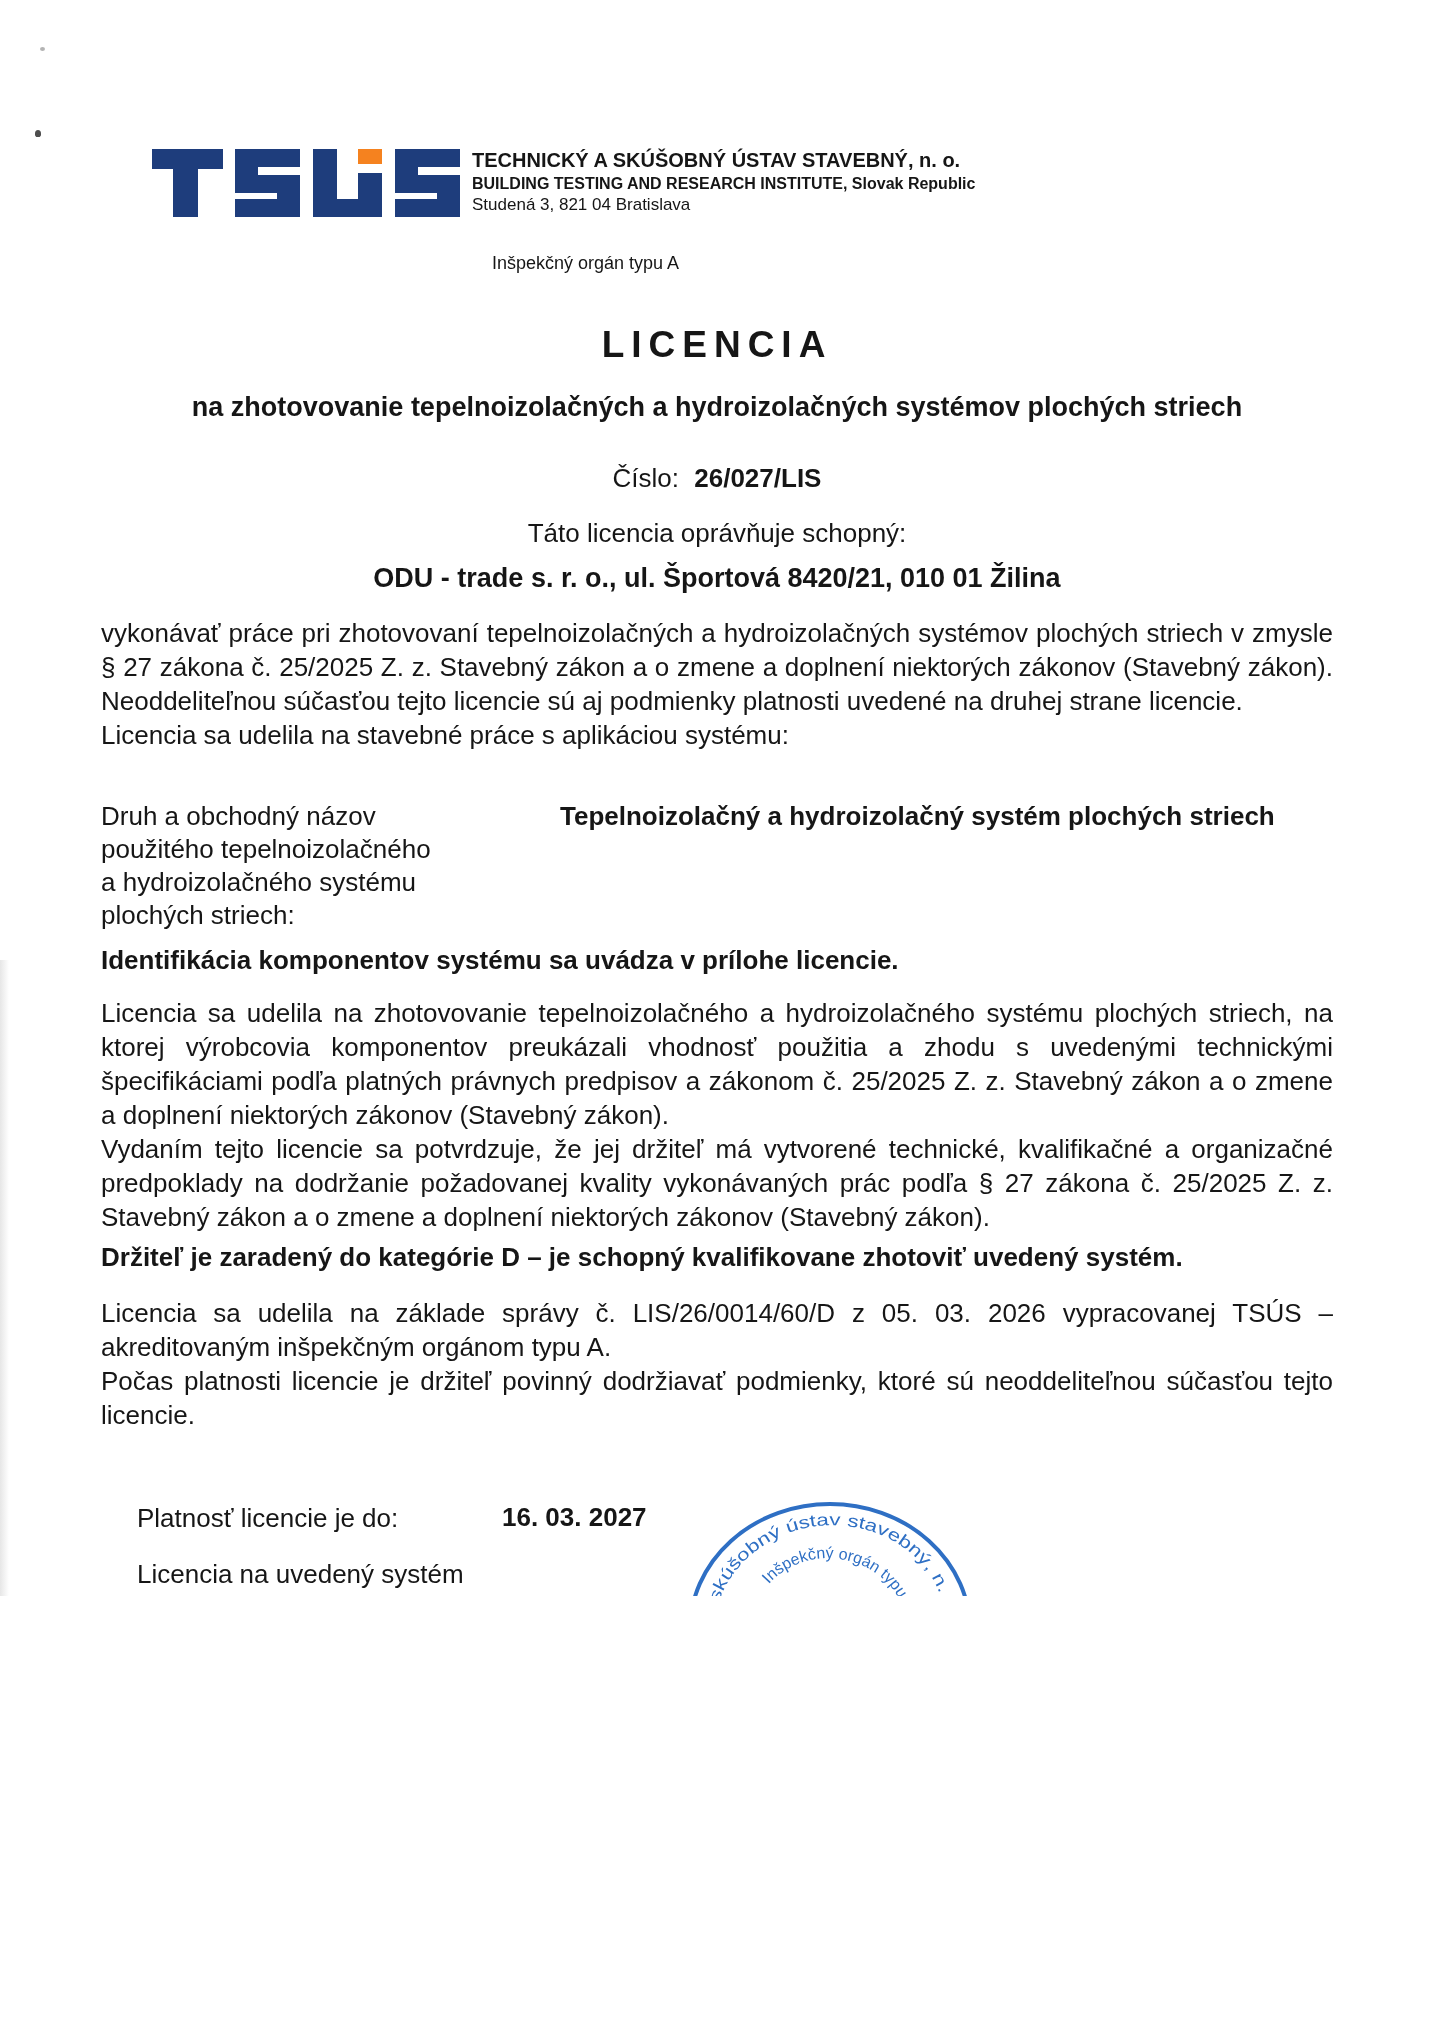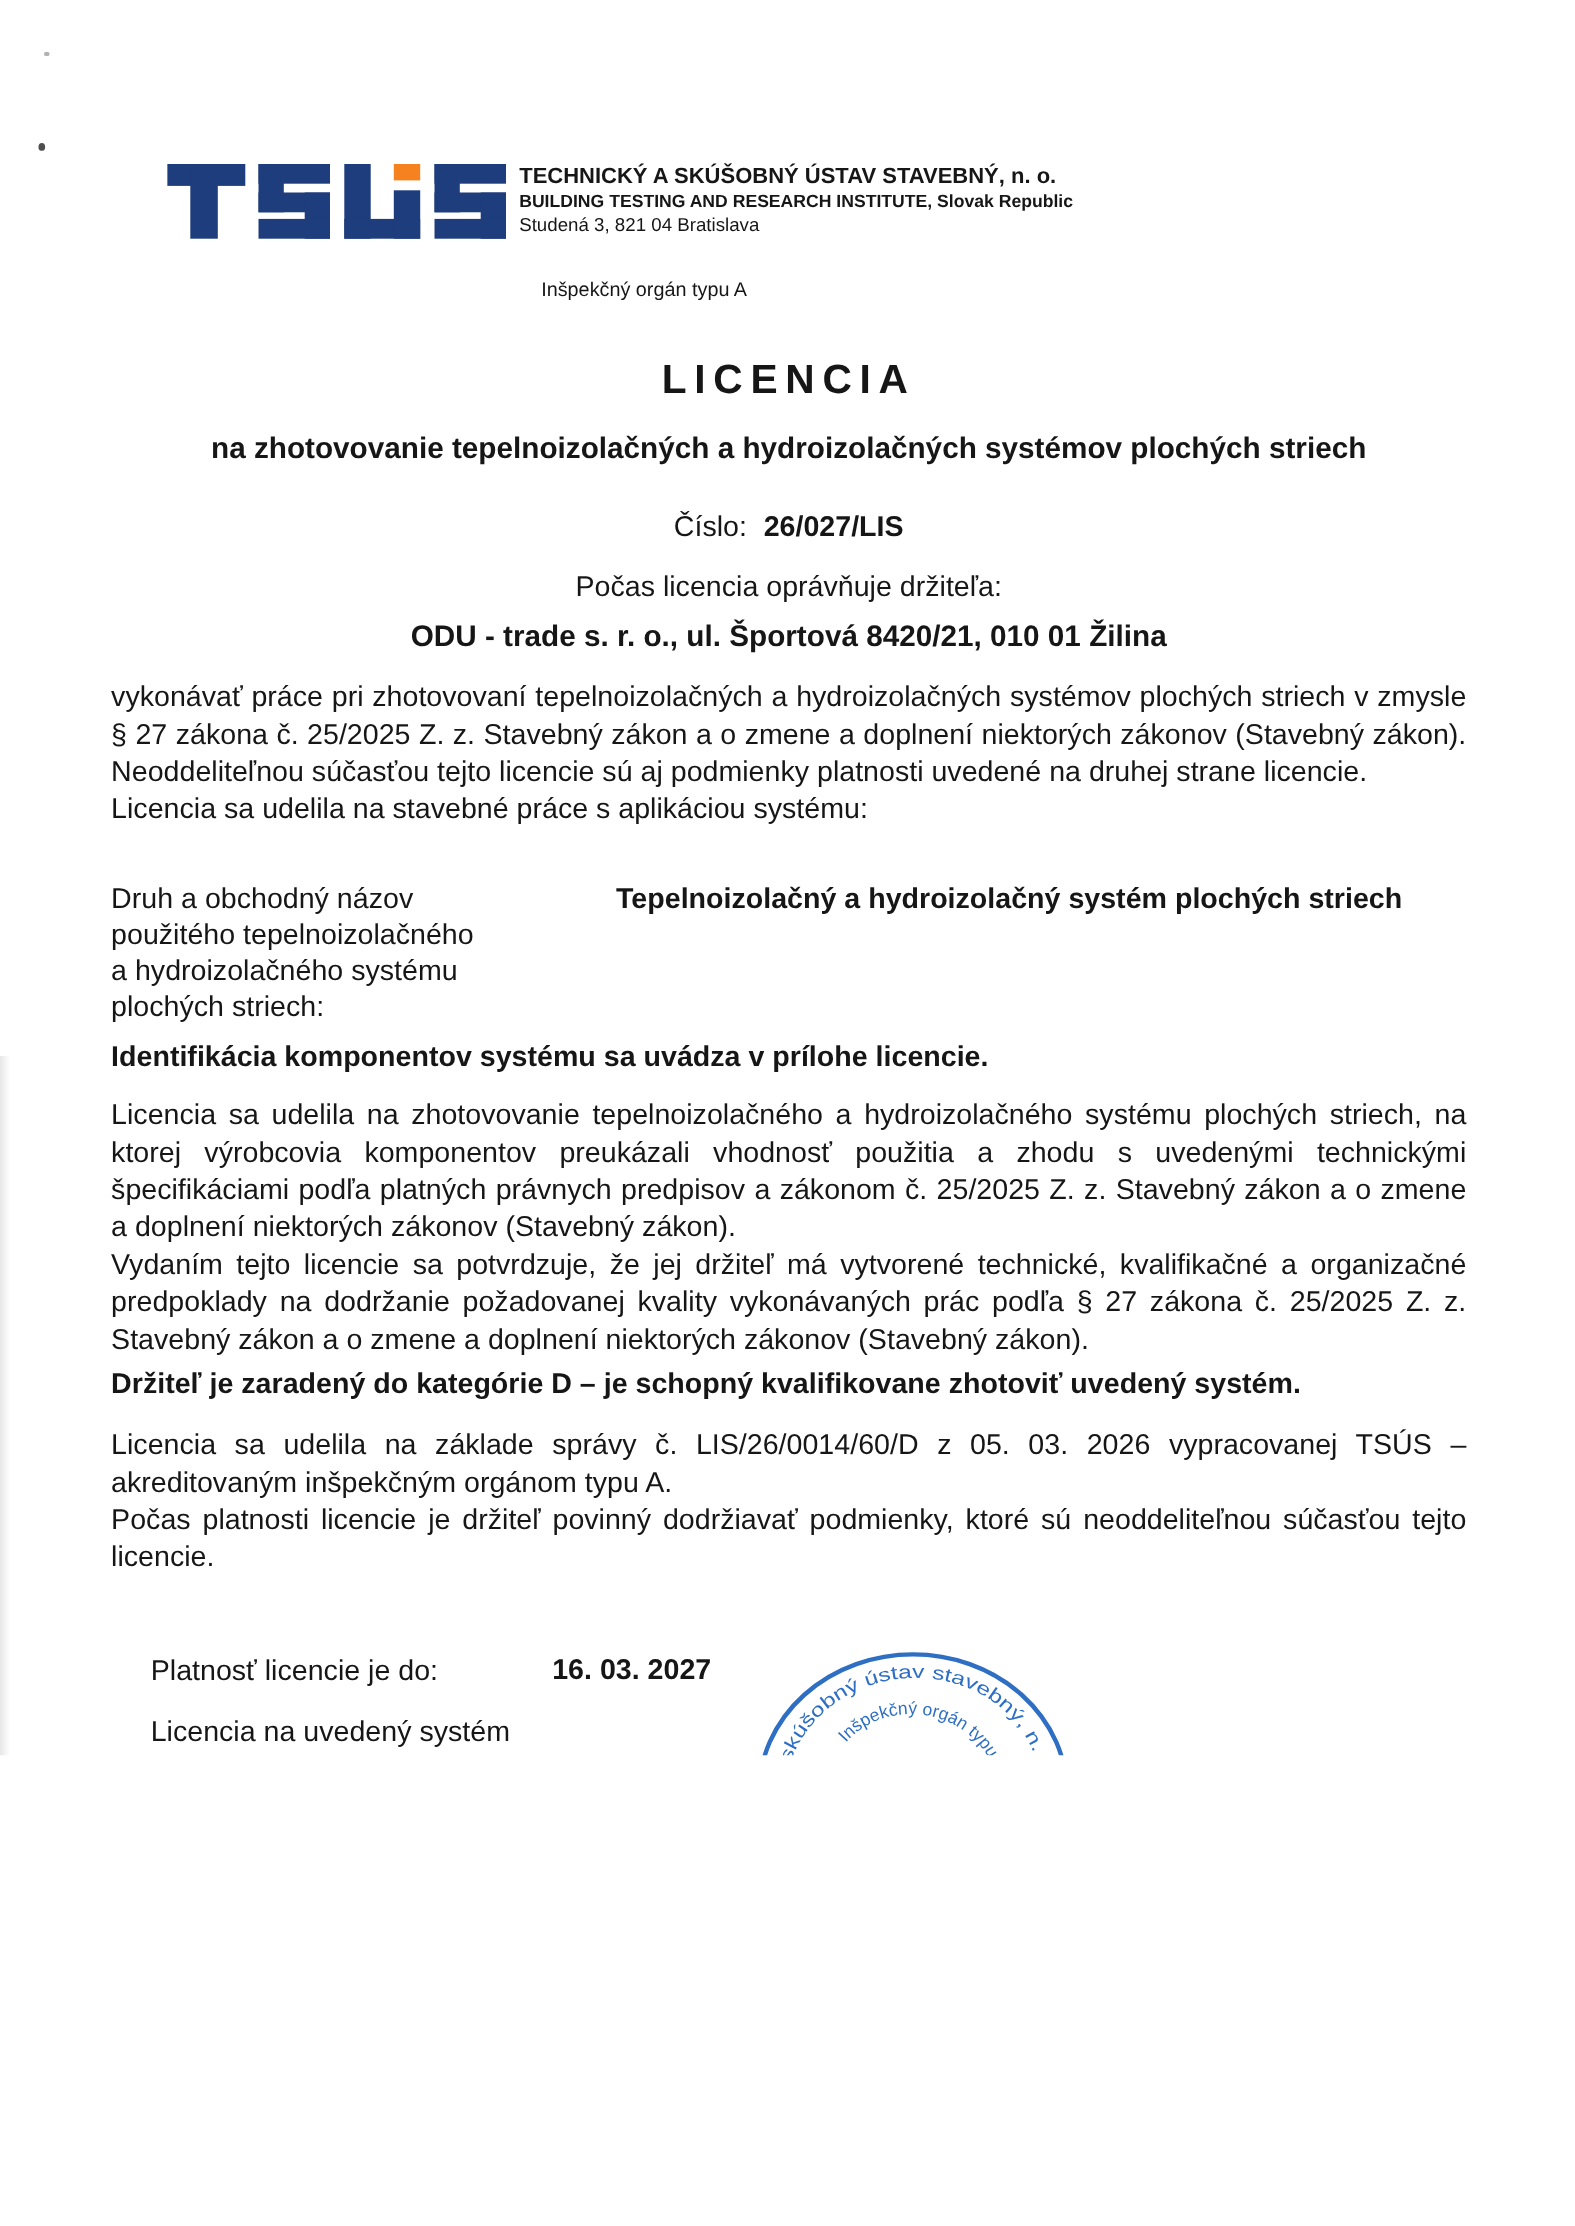--- a/index.html
+++ b/index.html
@@ -93,21 +93,21 @@
   <div class="abs inspection">Inšpekčný orgán typu A</div>
 
   <div class="abs center doc-title">LICENCIA</div>
   <div class="abs center doc-subtitle">na zhotovovanie tepelnoizolačných a hydroizolačných systémov plochých striech</div>
 
   <div class="abs center doc-number">
     <span>Číslo:</span>
     <span class="bold" style="margin-left:8px">26/027/LIS</span>
   </div>
 
-  <div class="abs center holder-intro">Počas licencia oprávňuje držiteľa:</div>
+  <div class="abs center holder-intro">Táto licencia oprávňuje schopný:</div>
   <div class="abs center holder-name">ODU - trade s. r. o., ul. Športová 8420/21, 010 01 Žilina</div>
 
   <div class="abs body-text" style="top:616px">
     <p>vykonávať práce pri zhotovovaní tepelnoizolačných a hydroizolačných systémov plochých striech v zmysle § 27 zákona č. 25/2025 Z. z. Stavebný zákon a o zmene a doplnení niektorých zákonov (Stavebný zákon). Neoddeliteľnou súčasťou tejto licencie sú aj podmienky platnosti uvedené na druhej strane licencie.</p>
     <p style="text-align:left">Licencia sa udelila na stavebné práce s aplikáciou systému:</p>
   </div>
 
   <div class="abs system-block">
     <div class="system-label">
       <div>Druh a obchodný názov</div>

